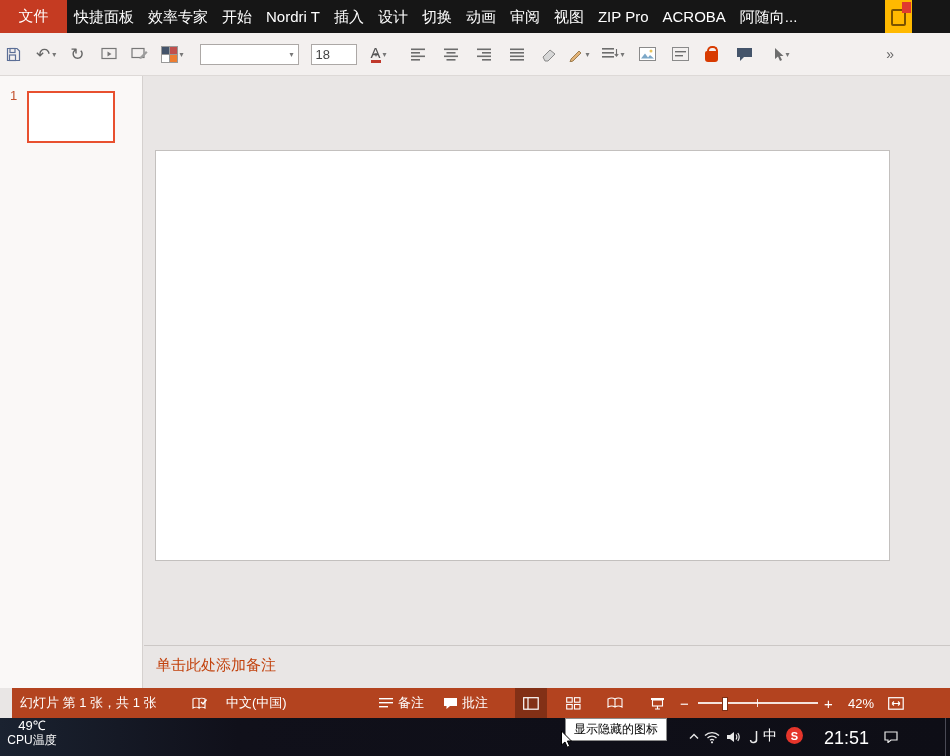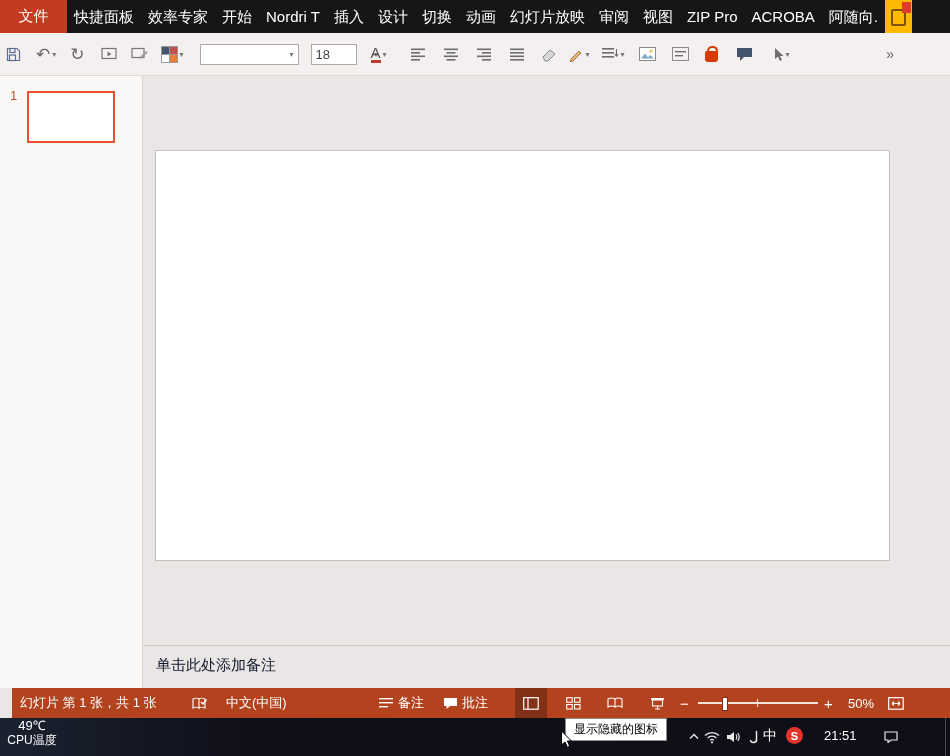--- a/index.html
+++ b/index.html
@@ -34,21 +34,21 @@
 
   
   .slide-panel{position:absolute;top:76px;left:0;width:143px;height:612px;background:#FAF8F7;border-right:1px solid #D5D1CF;box-sizing:border-box;}
   .slide-number{position:absolute;left:10px;top:12px;color:#C4512F;font-size:13px;}
   .slide-thumb{position:absolute;left:27px;top:15px;width:84px;height:48px;background:#fff;border:2px solid #E8502F;}
 
   
   .editor{position:absolute;top:76px;left:144px;right:0;height:612px;background:#E9E6E5;}
   .slide-canvas{position:absolute;left:11px;top:74px;width:735px;height:411px;background:#fff;border:1px solid #C3C0BE;box-sizing:border-box;}
   .notes-divider{position:absolute;left:0;top:569px;width:100%;height:1px;background:#CCC8C6;}
-  .notes-text{position:absolute;left:12px;top:580px;font-size:15px;color:#0f172a;}
+  .notes-text{position:absolute;left:12px;top:580px;font-size:15px;color:#c2410c;}
 
   
   .status-bar{position:absolute;top:688px;left:0;width:100%;height:30px;background:#B3431F;color:#fff;font-size:13px;margin-left:12px;}
   .sb{position:absolute;top:0;height:30px;display:flex;align-items:center;gap:4px;}
   .sb-view{width:32px;justify-content:center;}
   .sb-view.selected{background:rgba(0,0,0,.27);}
   .sb-track{position:relative;width:120px;height:30px;}
   .sb-track-line{position:absolute;left:0;top:14px;width:100%;height:2px;background:rgba(255,255,255,.85);}
   .sb-track-mid{position:absolute;left:59px;top:11px;width:1px;height:8px;background:rgba(255,255,255,.85);}
   .sb-thumb{position:absolute;left:24px;top:9px;width:4px;height:12px;background:#fff;border:1px solid #7d2f15;}
@@ -56,40 +56,39 @@
 
   
   .taskbar{position:absolute;top:718px;left:0;width:100%;height:48px;background:linear-gradient(90deg,#1a2230 0%,#10101a 25%,#0e0e16 100%);color:#fff;overflow:hidden;}
   .tb{position:absolute;display:flex;align-items:center;justify-content:center;}
   .tb-cpu{left:478px;top:5px;width:64px;text-align:center;font-size:12px;line-height:15px;display:block;color:#fff;}
   .tb-cpu .t1{font-size:13px;}
   .tb-tooltip{left:565px;top:0;height:21px;background:#fff;border:1px solid #8c8c8c;color:#000;font-size:12px;padding:0 8px;z-index:2;}
   .tb-cursor{left:560px;top:12px;z-index:3;}
   .tb-ime{left:763px;top:9px;font-size:14px;}
   .tb-sogou{left:786px;top:9px;width:17px;height:17px;border-radius:50%;background:#E5352B;font-size:11px;font-weight:bold;color:#fff;}
-  .tb-clock{left:824px;top:10px;font-size:13px;}
+  .tb-clock{left:824px;top:10px;font-size:18px;}
   .tb-desktop-strip{position:absolute;right:0;top:0;width:4px;height:100%;border-left:1px solid #4a4a55;}
 </style>
 </head>
 <body>
 
 <div class="screen">
 
   <header class="ribbon-bar">
     <div class="file-tab">文件</div>
     <nav class="ribbon-tabs">
       <span class="tab">快捷面板</span>
       <span class="tab">效率专家</span>
       <span class="tab">开始</span>
       <span class="tab">Nordri T</span>
       <span class="tab">插入</span>
       <span class="tab">设计</span>
       <span class="tab">切换</span>
       <span class="tab">动画</span>
-      <span class="tab">幻灯片放映</span>
       <span class="tab">审阅</span>
       <span class="tab">视图</span>
       <span class="tab">ZIP Pro</span>
       <span class="tab">ACROBA</span>
       <span class="tab">阿随向...</span>
 
     </nav>
     <div class="promo-btn">
       <span class="promo-badge"></span>
     </div>
@@ -302,21 +301,21 @@
           <path d="M7.5 9v2.5M5 12h5" stroke="#fff" stroke-width="1.1"></path>
         </svg>
     </div>
     <div class="sb sb-zoombtn" style="left:668px">−</div>
     <div class="sb sb-track" style="left:686px">
       <span class="sb-track-line"></span>
       <span class="sb-track-mid"></span>
       <span class="sb-thumb"></span>
     </div>
     <div class="sb sb-zoombtn" style="left:812px">+</div>
-    <div class="sb" style="left:836px">50%</div>
+    <div class="sb" style="left:836px">42%</div>
     <div class="sb" style="left:876px">
       <svg width="16" height="13">
           <rect x="0.7" y="0.7" width="14.5" height="11.5" fill="none" stroke="#fff" stroke-width="1.2"></rect>
           <path d="M4 6.5h8M4 6.5l2-2M4 6.5l2 2M12 6.5l-2-2M12 6.5l-2 2" stroke="#fff" fill="none" stroke-width="1.1"></path>
         </svg>
     </div>
   </div>
 
   <div class="taskbar">
     <div class="tb-cpu">

